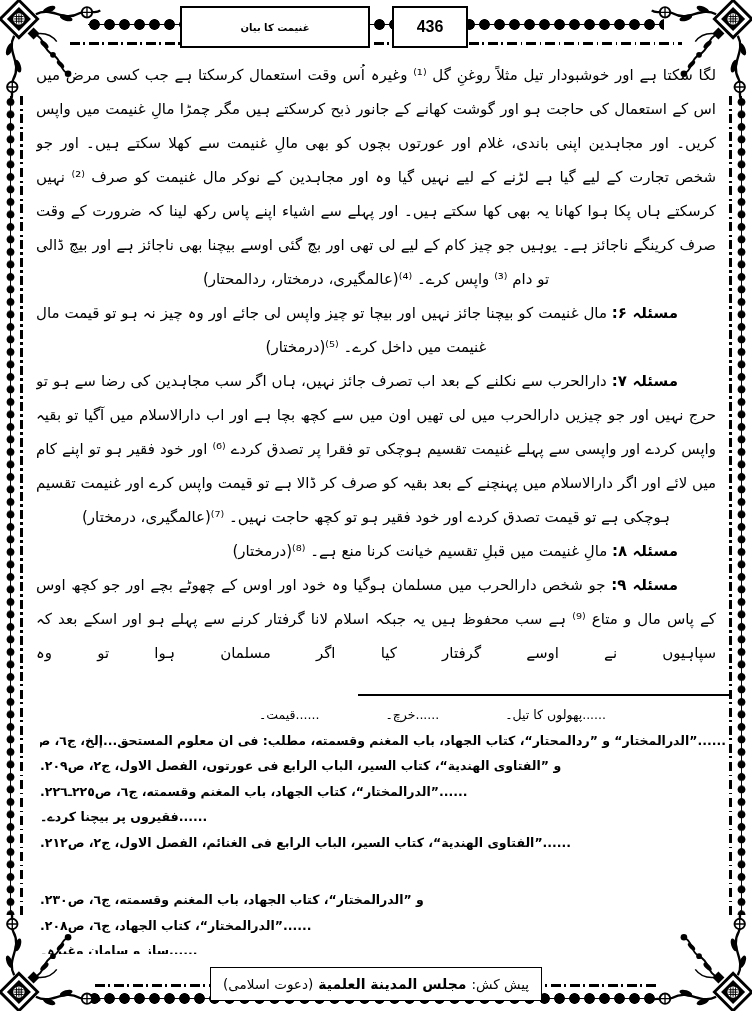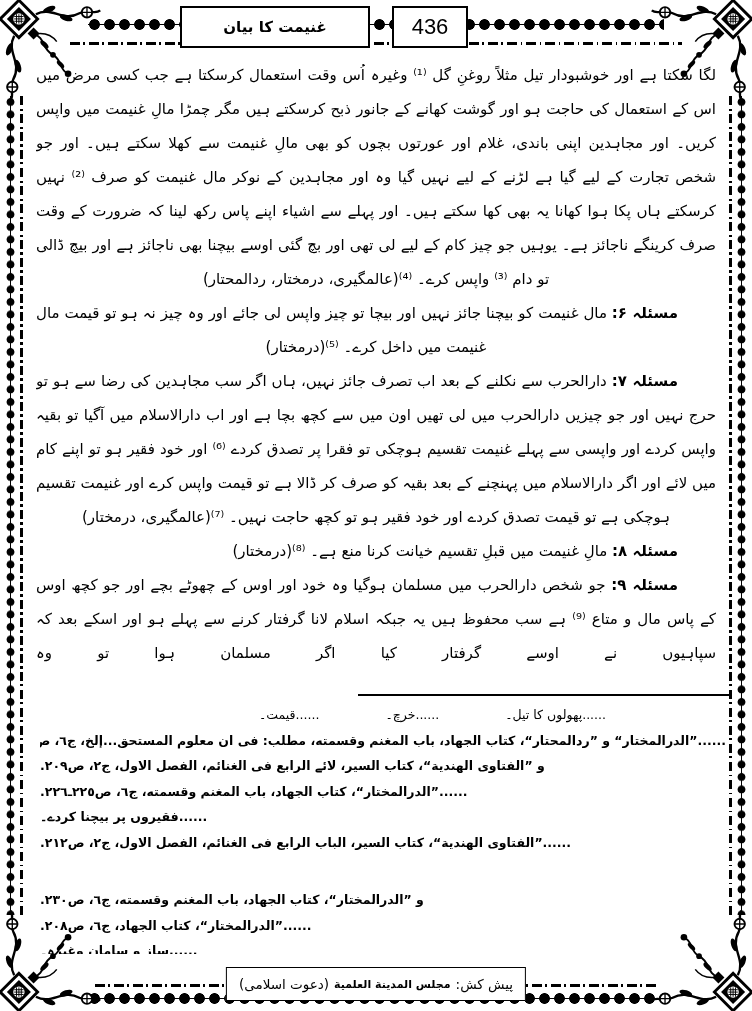--- a/index.html
+++ b/index.html
@@ -31,22 +31,22 @@
     background-image:radial-gradient(circle at 6.5px 6.5px,#000 5px,transparent 5.7px);
     background-size:15px 13px;background-repeat:repeat-x;}
   .hdr-dots::after{content:"";position:absolute;left:0;right:0;top:5.7px;height:1.6px;background:#000;}
   .hdr-dash{position:absolute;top:42px;left:70px;right:70px;height:3px;z-index:2;
     background:repeating-linear-gradient(90deg,#000 0 10px,transparent 10px 13.5px,#000 13.5px 15.5px,transparent 15.5px 19px);}
   .hdr-box{position:absolute;top:6px;height:42px;background:#fff;border:2px solid #000;
     display:flex;align-items:center;justify-content:center;z-index:3;box-sizing:border-box;}
   .hdr-box.chapter{left:180px;width:190px;}
   .hdr-box.pageno{left:392px;width:76px;border-width:2.5px;}
   .hdr-box.book{left:500px;width:212px;}
-  .urdu-bold{font-weight:bold;font-size:15px;direction:rtl;}
-  .pageno-text{font-family:"Liberation Sans",sans-serif;font-weight:normal;font-size:22px;}
+  .urdu-bold{font-weight:bold;font-size:10px;direction:rtl;}
+  .pageno-text{font-family:"Liberation Sans",sans-serif;font-weight:bold;font-size:16px;}
 
   
   .body-text{position:absolute;top:58px;left:36px;right:36px;height:632px;overflow:hidden;
     direction:rtl;text-align:justify;font-size:15px;line-height:34px;z-index:2;}
   .para{margin:0;}
   .para.center-last{text-align:justify;text-align-last:center;}
   .para.start-last{text-align:right;}
   .para.full-last{text-align:justify;text-align-last:justify;}
   .para.masala{text-indent:38px;}
   .mlabel{font-weight:bold;}
@@ -65,21 +65,21 @@
   .ftr-dash{position:absolute;bottom:24px;left:95px;right:95px;height:3px;z-index:2;
     background:repeating-linear-gradient(90deg,#000 0 10px,transparent 10px 13.5px,#000 13.5px 15.5px,transparent 15.5px 19px);}
   .ftr-dots{position:absolute;bottom:6px;left:88px;right:88px;height:13px;z-index:2;
     background-image:radial-gradient(circle at 6.5px 6.5px,#000 5px,transparent 5.7px);
     background-size:15px 13px;background-repeat:repeat-x;}
   .ftr-dots::after{content:"";position:absolute;left:0;right:0;top:5.7px;height:1.6px;background:#000;}
   .pub-box{position:absolute;bottom:10px;left:50%;transform:translateX(-50%);
     height:34px;min-width:250px;padding:0 12px;background:#fff;border:1.8px solid #000;
     display:flex;align-items:center;justify-content:center;gap:5px;z-index:4;direction:rtl;
     font-size:13.5px;box-sizing:border-box;white-space:nowrap;}
-  .pub-name{font-weight:bold;font-size:11px;}
+  .pub-name{font-weight:bold;font-size:14px;}
 </style>
 </head>
 <body>
 
 <div class="page">
 
   <svg width="0" height="0" style="position:absolute" aria-hidden="true">
     <defs>
       <g id="corner-orn" stroke="none" fill="none">
 
@@ -148,21 +148,21 @@
 
   <div class="fn-sep"></div>
 
   <div class="footnotes">
     <div class="fn-row">
       <span>......پھولوں کا تیل۔</span>
       <span>......خرچ۔</span>
       <span>......قیمت۔</span>
     </div>
     <div class="fn ind0">......”الدرالمختار“ و ”ردالمحتار“، کتاب الجهاد، باب المغنم وقسمته، مطلب: فی ان معلوم المستحق...إلخ، ج٦، ص٢٢٩.</div>
-    <div class="fn ind145">و ”الفتاوى الهندية“، کتاب السیر، لائے الرابع فی الغنائم، الفصل الاول، ج٢، ص٢٠٩.</div>
+    <div class="fn ind145">و ”الفتاوى الهندية“، کتاب السیر، الباب الرابع فی عورتوں، الفصل الاول، ج٢، ص٢٠٩.</div>
     <div class="fn ind95">......”الدرالمختار“، کتاب الجهاد، باب المغنم وقسمته، ج٦، ص٢٢٥ـ٢٢٦.</div>
     <div class="fn ind95">......فقیروں پر بیچنا کردے۔</div>
     <div class="fn ind80">......”الفتاوى الهندية“، کتاب السیر، الباب الرابع فی الغنائم، الفصل الاول، ج٢، ص٢١٢.</div>
     <div class="fn ind130">و ”الدرالمختار“، کتاب الجهاد، باب المغنم وقسمته، ج٦، ص٢٣٠.</div>
     <div class="fn ind165">......”الدرالمختار“، کتاب الجهاد، ج٦، ص٢٠٨.</div>
     <div class="fn ind185">......ساز و سامان وغیرہ۔</div>
   </div>
 
   <div class="ftr-dash"></div>
   <div class="ftr-dots"></div>

